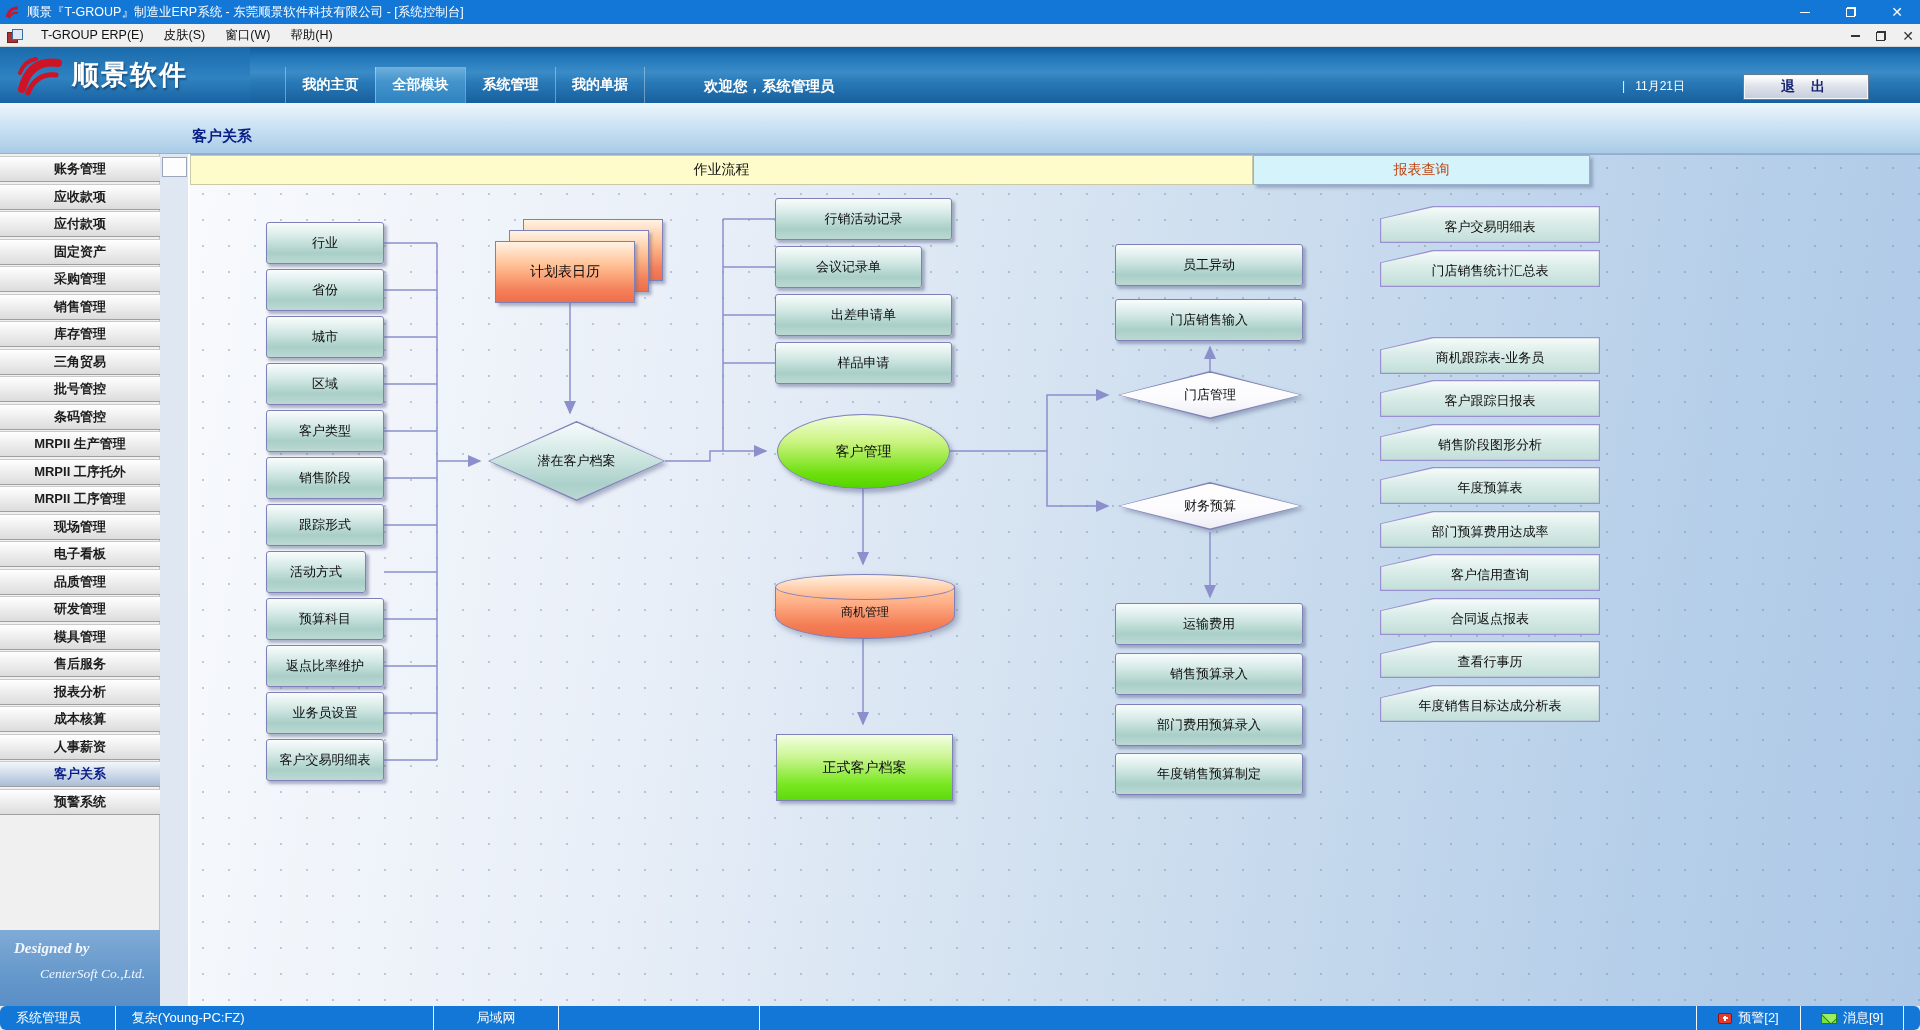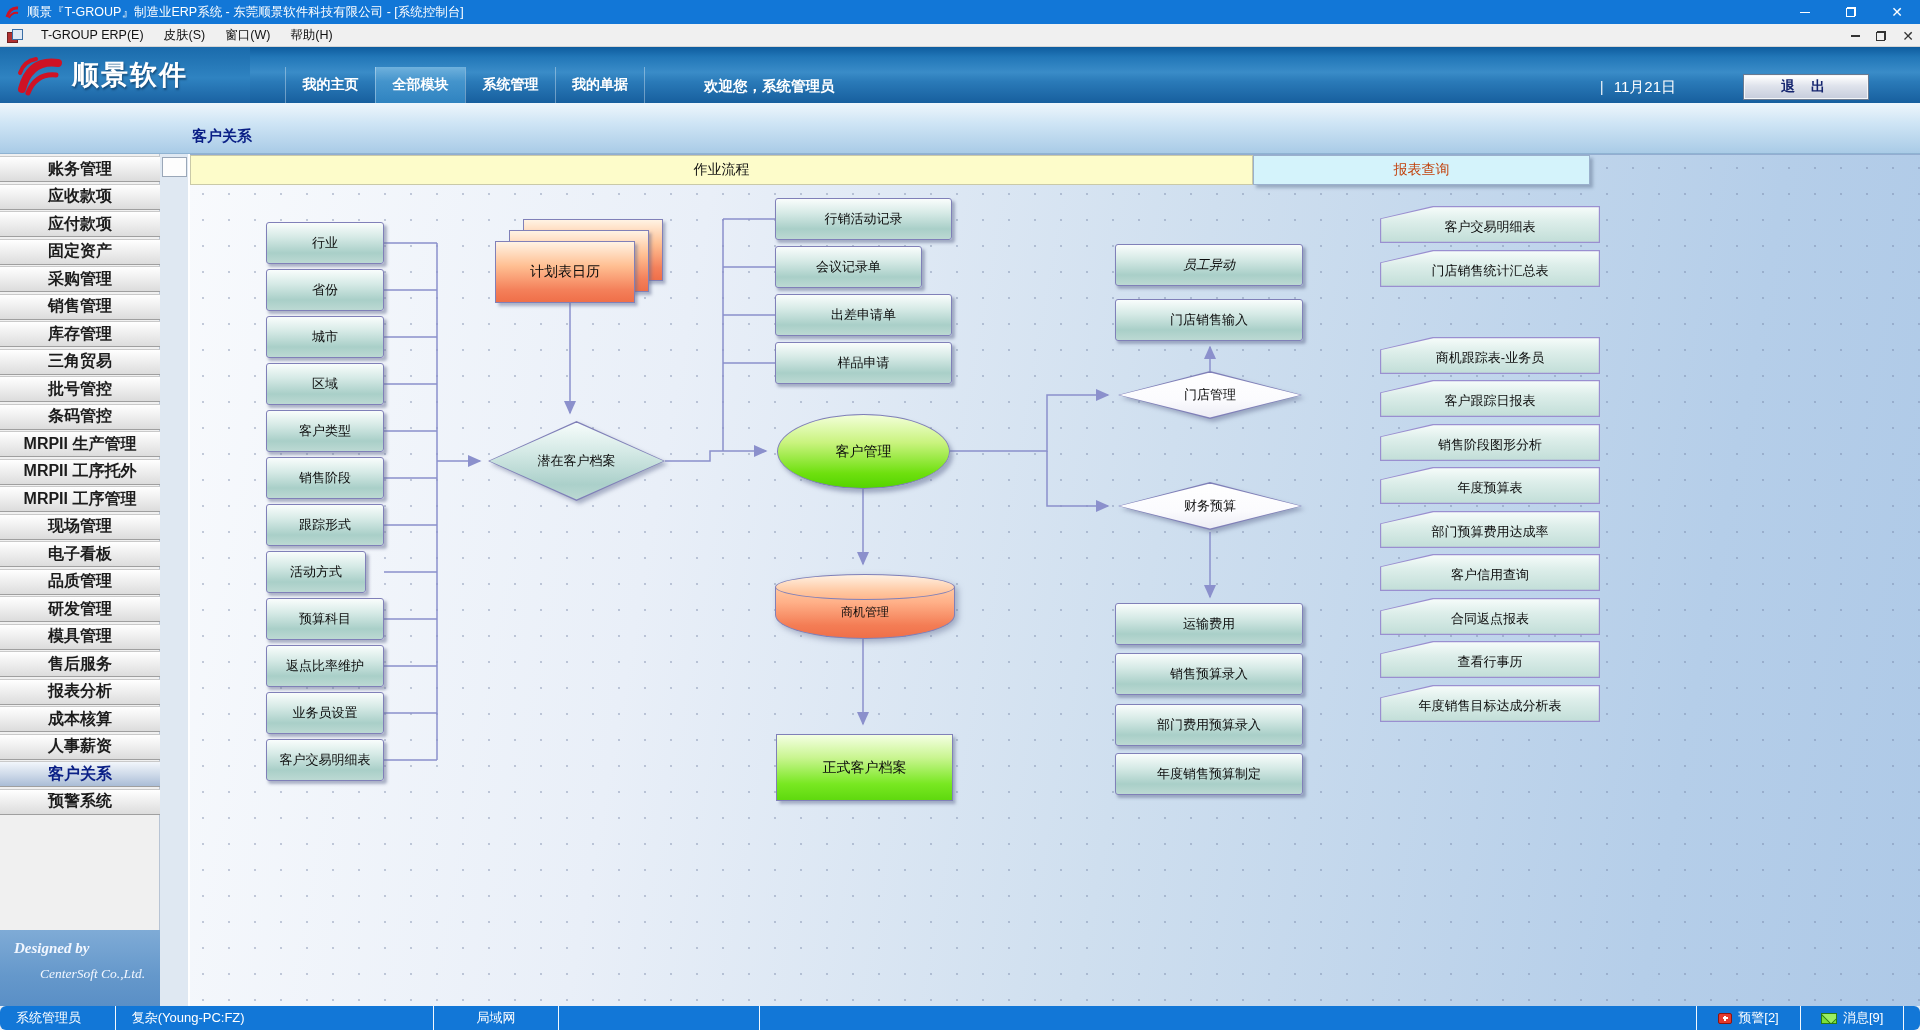--- a/index.html
+++ b/index.html
@@ -37,37 +37,37 @@
     background:linear-gradient(180deg,#0e5c9e 0%,#2277b8 18%,#3a8cc8 45%,#2a7ab8 62%,#175f9e 100%); }
   .logo-wrap { position:absolute; left:0; top:0; width:250px; height:56px;
     background:linear-gradient(180deg,#1a6bac,#2f83c1 55%,#1a62a2); display:flex; align-items:center; }
   .logo-text { color:#fff; font-size:27px; font-weight:bold; letter-spacing:2px; margin-left:6px; text-shadow:1px 2px 2px rgba(0,30,60,.5); }
   .tabs { position:absolute; left:285px; bottom:0; height:36px; display:flex; }
   .tab { width:90px; height:36px; display:flex; align-items:center; justify-content:center;
     color:#fff; font-size:14px; font-weight:bold; border-left:1px solid rgba(255,255,255,.35); cursor:pointer; }
   .tab:last-child { border-right:1px solid rgba(255,255,255,.35); }
   .tab.active { background:linear-gradient(180deg,#6fb1dd,#4494cc 40%,#2f83c0); }
   .welcome { position:absolute; left:704px; top:30px; color:#fff; font-size:14.5px; font-weight:bold; }
-  .hdr-date { position:absolute; right:244px; top:31px; color:#fff; font-size:15px; }
+  .hdr-date { position:absolute; right:235px; top:31px; color:#fff; font-size:12px; }
   .hdr-date .sep { margin-right:10px; opacity:.9; }
   .exit-btn { position:absolute; right:52px; top:28px; width:124px; height:24px;
     background:linear-gradient(180deg,#ffffff,#dfe3ec 45%,#c8cedd); border:1px solid #f5f7fa; outline:1px solid #6a7a90;
     display:flex; align-items:center; justify-content:center; color:#15246e; font-weight:bold; font-size:14px; letter-spacing:6px; cursor:pointer; }
 
   
   .crumbband { position:absolute; left:0; top:103px; width:1920px; height:51px;
     background:linear-gradient(180deg,#eef6fc 0%,#cfe5f5 40%,#a9cbe6 100%); border-bottom:1px solid #8fb3d2; }
   .crumb-title { position:absolute; left:192px; bottom:7px; color:#0a1f86; font-size:15px; font-weight:bold; }
 
   
   .sidebar { position:absolute; left:0; top:154px; width:160px; height:852px; background:#f0f0f0; border-right:1px solid #b8c4d4; }
   .side-list { position:absolute; top:2px; left:0; width:160px; }
   .side-item { height:26px; margin-bottom:1.5px; display:flex; align-items:center; justify-content:center;
     background:linear-gradient(180deg,#ffffff,#ececec 55%,#dcdcdc); border-top:1px solid #c9c9c9; border-bottom:1px solid #9f9f9f;
-    font-size:16px; font-weight:600; color:#1c1c1c; cursor:pointer; }
+    font-size:13px; font-weight:600; color:#1c1c1c; cursor:pointer; }
   .side-item.sel { background:linear-gradient(180deg,#f2f6fb,#ccd8e8 55%,#aabdd6); color:#0a1f86; font-weight:bold; }
   .branding { position:absolute; left:0; top:776px; width:160px; height:76px;
     background:linear-gradient(180deg,#7fabd6,#6598cb 60%,#5a8fc6); color:#f2f7ff; }
   .brand1 { position:absolute; left:14px; top:10px; font-family:"Liberation Serif", serif; font-style:italic; font-weight:bold; font-size:15px; }
   .brand2 { position:absolute; left:40px; top:36px; font-family:"Liberation Serif", serif; font-style:italic; font-size:13.5px; }
 
   
   .gutter { position:absolute; left:160px; top:154px; width:30px; height:852px; background:#dfe8f2; border-right:2px solid #ffffff; }
   .gutter-box { position:absolute; left:2px; top:3px; width:25px; height:20px; background:#fdfdfd; border:1px solid #9aa7b8; }
 
@@ -279,21 +279,21 @@
 
   <div class="ellipse" style="left:587px;top:259px;width:173px;height:75px;">客户管理</div>
 
   <div class="cyl" style="left:585px;top:419px;width:180px;height:65px;">
     <div class="cyl-body">商机管理</div>
     <div class="cyl-top"></div>
   </div>
 
   <div class="gbox" style="left:586px;top:579px;width:177px;height:67px;">正式客户档案</div>
 
-  <div class="nbox" style="left:925px;top:89px;width:188px;height:42px;font-style:italic;">员工异动</div>
+  <div class="nbox" style="left:925px;top:89px;width:188px;height:42px;">员工异动</div>
   <div class="nbox" style="left:925px;top:144px;width:188px;height:42px;">门店销售输入</div>
 
   <div class="dia" style="left:928px;top:216px;width:184px;height:48px;">
     <div class="dout"></div>
     <div class="din white">门店管理</div>
   </div>
   <div class="dia" style="left:928px;top:327px;width:184px;height:48px;">
     <div class="dout"></div>
     <div class="din white">财务预算</div>
   </div>

